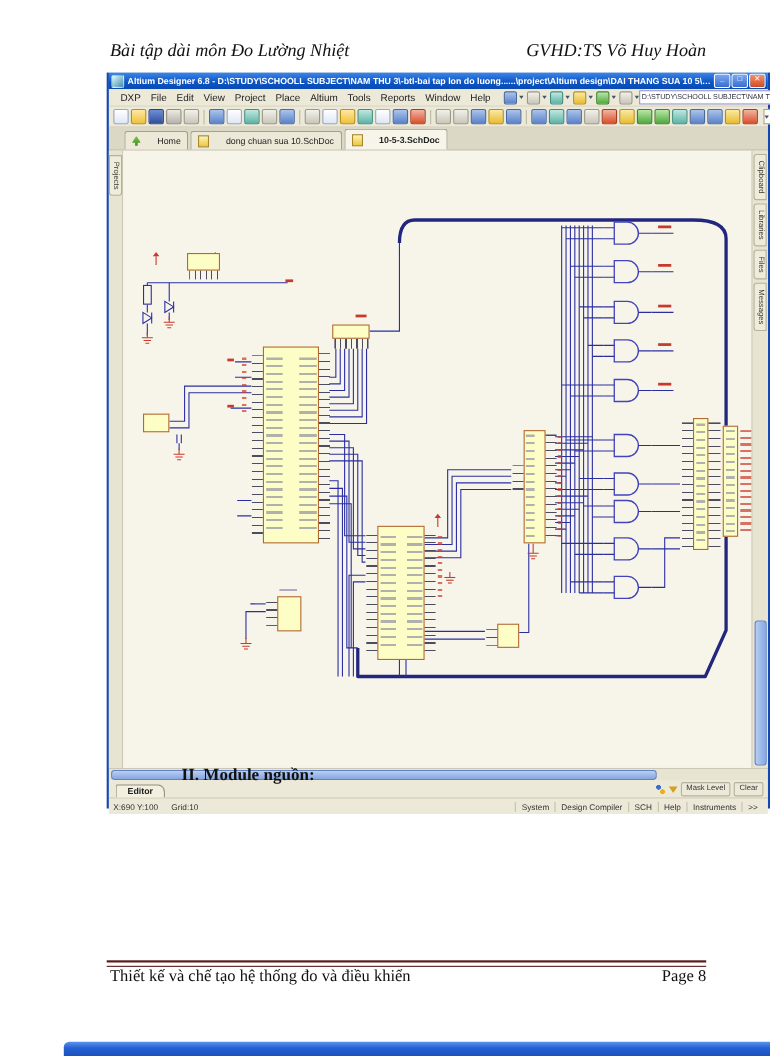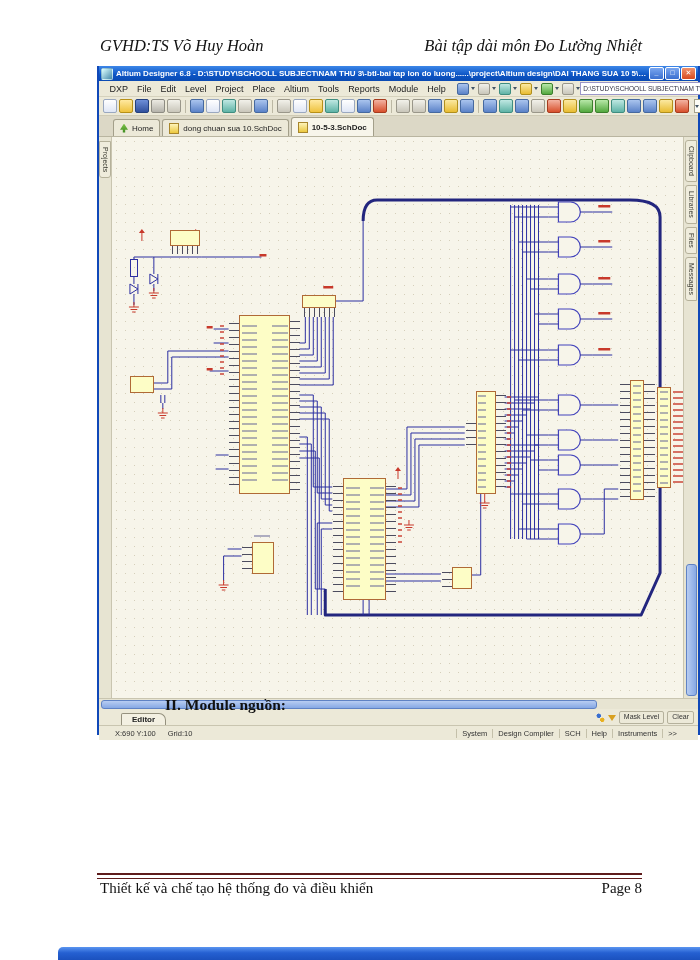--- a/index.html
+++ b/index.html
@@ -47,21 +47,21 @@
   .ic-blue{background:linear-gradient(#aac4ee,#5b82c8);border:1px solid #46699f;}
   .ic-teal{background:linear-gradient(#bfe8e2,#5fb3a6);border:1px solid #3f8d80;}
   .ic-green{background:linear-gradient(#b7e8a8,#53a83e);border:1px solid #3c7f2c;}
   .ic-red{background:linear-gradient(#f3b3a2,#d8502c);border:1px solid #a63b1e;}
   .ic-yellow{background:linear-gradient(#fbe9a2,#e8bc32);border:1px solid #b18f1c;}
   .ic-gray{background:linear-gradient(#f2f1ea,#c9c6ba);border:1px solid #9a978a;}
   .combo{width:56px;height:12px;background:#fdfdf6;border:1px solid #a6a28c;display:flex;align-items:center;margin-left:4px;}
   .combo .arr{margin-left:auto;margin-right:2px;}
   
   .tabrow{height:20px;background:#dcd8c6;display:flex;align-items:flex-end;padding-left:14px;border-bottom:1px solid #b9b5a0;}
-  .dtab{display:flex;align-items:center;gap:4px;height:16px;padding:0 6px;margin-right:2px;font-size:8px;color:#222;
+  .dtab{display:flex;align-items:center;gap:15px;height:16px;padding:0 6px;margin-right:2px;font-size:8px;color:#222;
        background:#ece9d8;border:1px solid #a39f8a;border-bottom:none;border-radius:3px 3px 0 0;}
   .dtab.active{background:#f7f5ea;height:18px;font-weight:bold;}
   .tree-ic{width:8px;height:9px;background:linear-gradient(#7ec24a,#3b8a1e);clip-path:polygon(50% 0,100% 70%,65% 70%,65% 100%,35% 100%,35% 70%,0 70%);}
   .sheet-ic{width:8px;height:9px;background:linear-gradient(#fdf3b8,#ecc83e);border:1px solid #a8862c;}
   
   .main{display:flex;height:561px;background:#f7f5ea;}
   .lstrip{width:12px;background:#e7e4d2;border-right:1px solid #c9c5b0;display:flex;flex-direction:column;align-items:center;}
   .rstrip{width:14px;background:#e7e4d2;border-left:1px solid #c9c5b0;display:flex;flex-direction:column;align-items:center;}
   .vtab{writing-mode:vertical-rl;font-size:7px;color:#3a3a30;background:#efecdc;border:1px solid #b5b19a;
        padding:5px 0;margin-top:4px;border-radius:0 0 3px 3px;line-height:10px;}
@@ -79,63 +79,63 @@
   .resistor{position:absolute;border:1px solid #2b2ea1;background:transparent;box-sizing:border-box;}
   .w{fill:none;stroke:#2b2ea1;stroke-width:1;}
   .wb{fill:none;stroke:#23267e;stroke-width:3;stroke-linejoin:round;}
   .gt{fill:#f7f5ea;stroke:#4343bb;stroke-width:1.2;}
   .rd{stroke:#c8392b;stroke-width:1;fill:none;}
   .rdf{fill:#c8392b;stroke:none;}
   
   .hscroll{height:10px;background:#e7e4d2;border-top:1px solid #c9c5b0;display:flex;align-items:center;padding:0 2px;}
   .hthumb{height:7px;width:83%;background:linear-gradient(#b8cdf2,#86a8e4);border:1px solid #5f82c4;border-radius:3px;}
   .editor-row{height:16px;background:#ece9d8;display:flex;align-items:flex-end;border-bottom:1px solid #c9c5b0;}
-  .ed-tab{margin-left:22px;padding:1px 10px 1px;background:#f3f0e2;border:1px solid #95917e;border-bottom:none;
+  .ed-tab{margin-left:6px;padding:1px 10px 1px;background:#f3f0e2;border:1px solid #95917e;border-bottom:none;
        font-size:8px;font-weight:bold;color:#222;border-radius:2px 7px 0 0;}
   .ed-right{margin-left:auto;display:flex;align-items:center;gap:3px;padding:0 4px 1px;}
   .dots-ic{width:9px;height:9px;background:radial-gradient(circle at 30% 30%,#3a6fd0 2px,transparent 2.4px),radial-gradient(circle at 70% 75%,#e8b020 2px,transparent 2.4px);}
   .funnel-ic{width:0;height:0;border-left:4px solid transparent;border-right:4px solid transparent;border-top:6px solid #d8a020;}
   .mini-btn{font-size:7px;color:#333;background:#ece9d8;border:1px solid #b5b19c;padding:0 4px;height:11px;line-height:10px;border-radius:2px;}
-  .statusbar{height:14px;background:#ece9d8;display:flex;align-items:center;font-size:7.5px;color:#333;padding:0 16px;}
+  .statusbar{height:14px;background:#ece9d8;display:flex;align-items:center;font-size:7.5px;color:#333;padding:0 4px;}
   .st-left{display:flex;gap:12px;}
   .st-right{margin-left:auto;display:flex;}
   .st-panel{padding:0 5px;border-left:1px solid #c4c0aa;}
 </style>
 </head>
 <body>
 
 <div class="page">
 
   <div class="doc-header">
+    <span>Bài tập dài môn Đo Lường Nhiệt</span>
     <span>GVHD:TS  Võ Huy Hoàn</span>
-    <span>Bài tập dài môn Đo Lường Nhiệt</span>
   </div>
 
   <div class="win">
 
     <div class="titlebar">
       <span class="app-icon"></span>
       <span class="title-text">Altium Designer 6.8 - D:\STUDY\SCHOOLL SUBJECT\NAM THU 3\-btl-bai tap lon do luong......\project\Altium design\DAI THANG SUA 10 5\10-5-3.SchDoc - Free Docume...</span>
       <span class="winbtn">_</span>
       <span class="winbtn">□</span>
       <span class="winbtn close">✕</span>
     </div>
 
     <div class="menubar">
       <span class="dxp-ic"></span>
       <span class="menu-item">DXP</span>
       <span class="menu-item">File</span>
       <span class="menu-item">Edit</span>
-      <span class="menu-item">Level</span>
+      <span class="menu-item">View</span>
       <span class="menu-item">Project</span>
       <span class="menu-item">Place</span>
       <span class="menu-item">Altium</span>
       <span class="menu-item">Tools</span>
       <span class="menu-item">Reports</span>
-      <span class="menu-item">Module</span>
+      <span class="menu-item">Window</span>
       <span class="menu-item">Help</span>
       <span class="mb-icons">
         <span class="mbi">
             <span class="ic ic-blue" style="width:10px;height:10px"></span>
             <span class="arr"></span>
           </span>
         <span class="mbi">
             <span class="ic ic-gray" style="width:10px;height:10px"></span>
             <span class="arr"></span>
           </span>

